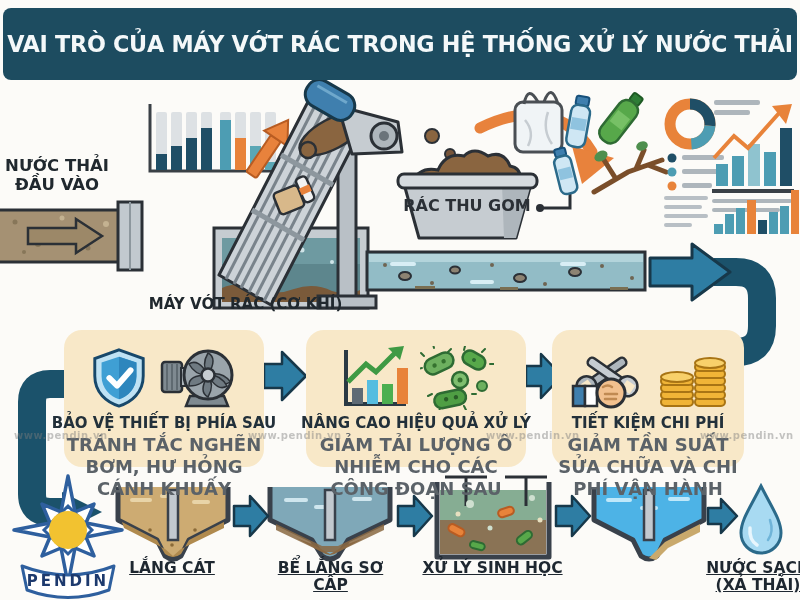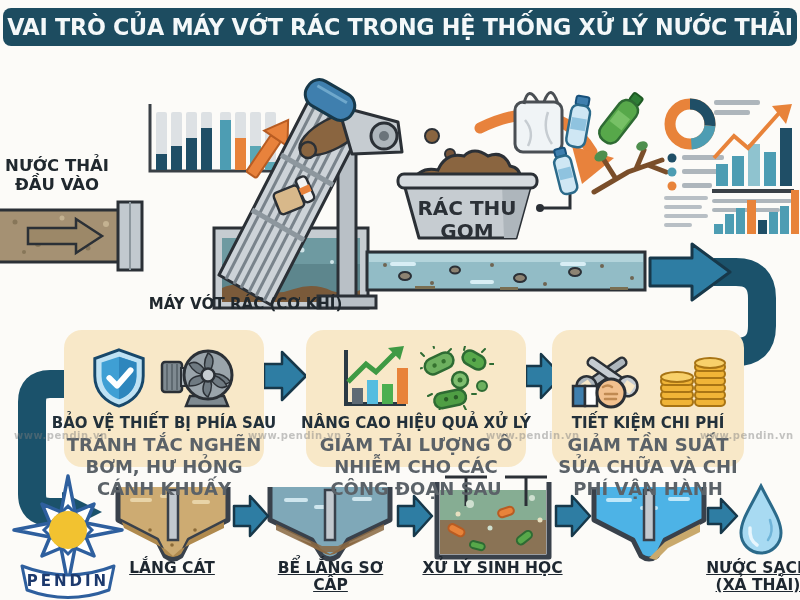--- a/index.html
+++ b/index.html
@@ -1,27 +1,27 @@
 <!DOCTYPE html>
 <html><head>
 <meta charset="utf-8">
 <style>
   html,body{margin:0;padding:0;}
   body{width:800px;height:600px;overflow:hidden;background:#fcfbf8;
        font-family:"DejaVu Sans","Liberation Sans",sans-serif;}
   #stage{position:relative;width:800px;height:600px;background:#fcfbf8;}
   #art{position:absolute;left:0;top:0;z-index:1;}
-  .hdr{position:absolute;left:3px;right:3px;top:8px;height:38px;background:#1d4c60;
+  .hdr{position:absolute;left:3px;right:3px;top:8px;height:72px;background:#1d4c60;
        border-radius:8px;display:flex;align-items:center;justify-content:center;z-index:2;}
   .hdr span{color:#f4f8f9;font-weight:bold;font-size:23px;letter-spacing:-0.3px;
        transform:scaleX(.97);white-space:nowrap;}
   .lbl{position:absolute;z-index:3;font-weight:bold;color:#20282e;text-align:center;line-height:1.15;}
   .lbl.inlet{left:2px;top:157px;width:110px;font-size:16.5px;}
   .lbl.machine{left:128px;top:296px;width:235px;font-size:15px;}
-  .lbl.bin{left:403px;top:197px;width:128px;font-size:20px;color:#2b3036;}
+  .lbl.bin{left:403px;top:197px;width:128px;font-size:16px;color:#2b3036;}
   .benefit{position:absolute;top:330px;height:137px;background:#f8e8c8;border-radius:18px;
        z-index:2;display:flex;flex-direction:column;align-items:center;box-sizing:border-box;padding-top:16px;}
   .benefit .icons{display:flex;align-items:center;justify-content:center;gap:10px;height:72px;}
   .benefit .t{font-weight:bold;font-size:15px;color:#22303a;margin-top:4px;white-space:nowrap;}
   .benefit .d{font-weight:bold;font-size:18px;color:#5b6268;text-align:center;line-height:1.22;margin-top:2px;}
   #b1{left:64px;width:200px;}
   #b2{left:306px;width:220px;}
   #b3{left:552px;width:192px;}
   .stage-lbl{position:absolute;top:560px;z-index:3;font-weight:bold;font-size:15.5px;
        color:#1e2730;text-align:center;line-height:1.1;text-decoration:underline;}

